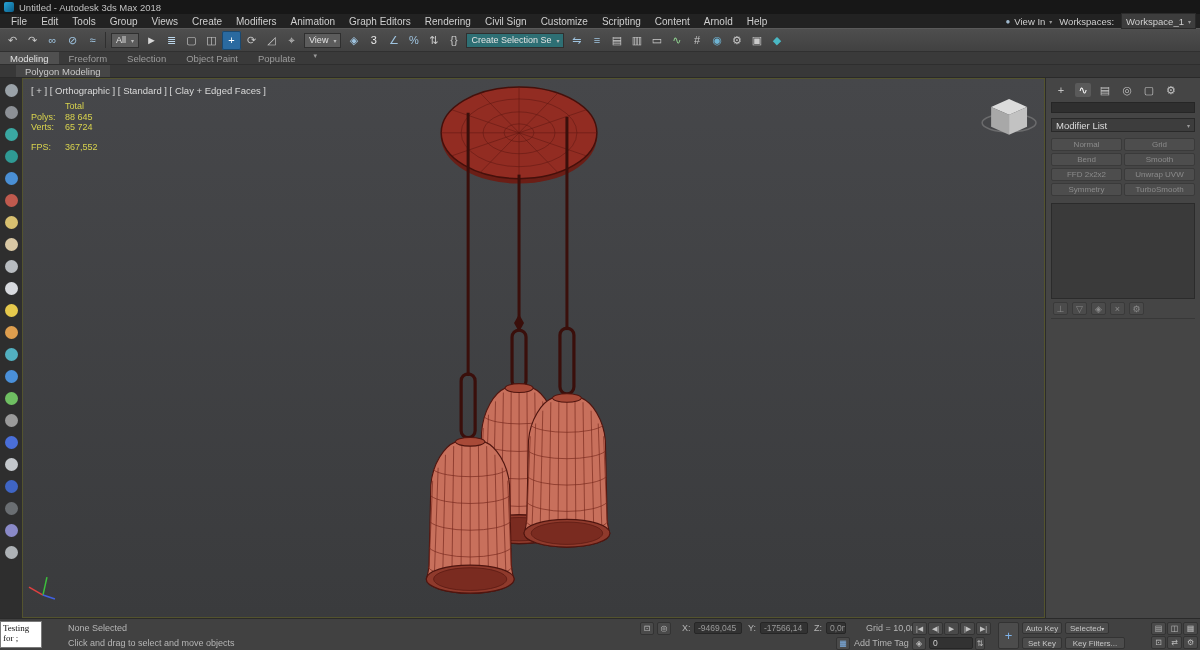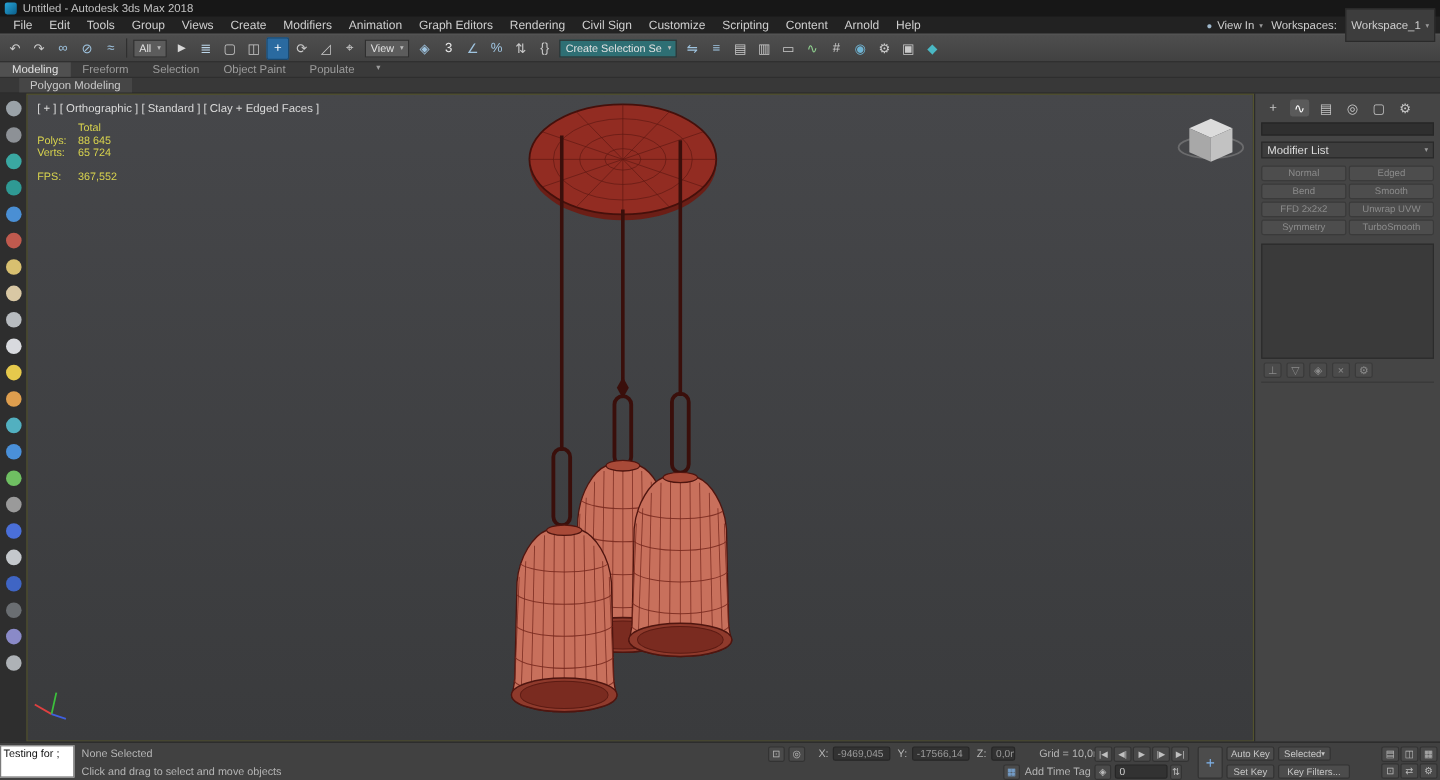--- a/index.html
+++ b/index.html
@@ -12,21 +12,21 @@
   .title-text { color:#c2c2c2; font-size:9.5px; }
 
   
   .menubar { height:14px; background:#222; display:flex; align-items:center; justify-content:space-between; padding:0 4px; }
   .menus { display:flex; }
   .menu-item { color:#cfcfcf; font-size:10px; padding:0 7px; }
   .menubar-right { display:flex; align-items:center; gap:7px; color:#cfcfcf; font-size:9.5px; }
   .signin { display:flex; gap:4px; align-items:center; }
   .user-ico { color:#9fb8cc; font-size:8px; }
   .caret { font-size:6px; color:#9a9a9a; }
-  .ws-select { background:#3d3d3d; border:1px solid #2a2a2a; padding:0 4px; height:28px; display:flex; align-items:center; gap:4px; }
+  .ws-select { background:#3d3d3d; border:1px solid #2a2a2a; padding:0 4px; height:16px; display:flex; align-items:center; gap:4px; }
 
   
   .toolbar { height:24px; background:linear-gradient(#4e4e4e,#414141); display:flex; align-items:center; padding:0 3px; gap:1px; border-top:1px solid #5a5a5a; border-bottom:1px solid #303030; }
   .tb-group { display:flex; gap:1px; }
   .icon-box { width:19px; height:19px; display:flex; align-items:center; justify-content:center; font-size:11px; border-radius:2px; flex:none; }
   .icon-box.active { background:#2a6aa0; box-shadow:inset 0 0 0 1px #1b486e; }
   .tb-sep { width:1px; height:16px; background:#2f2f2f; margin:0 2px; flex:none; }
   .tb-select { height:15px; background:#5c5c5c; border:1px solid #2f2f2f; color:#e2e2e2; font-size:9px; display:flex; align-items:center; padding:0 4px; gap:5px; margin:0 2px; flex:none; }
   .tb-select .dd { font-size:6px; color:#bbb; }
   .tb-select.teal { background:#2e6f74; }
@@ -60,21 +60,21 @@
   .cp-namefield { height:11px; background:#2f2f2f; border:1px solid #262626; margin-bottom:5px; }
   .cp-modlist { height:14px; background:#3d3d3d; border:1px solid #292929; color:#dcdcdc; font-size:9.5px; display:flex; align-items:center; justify-content:space-between; padding:0 4px; margin-bottom:6px; }
   .cp-btn-grid { display:grid; grid-template-columns:1fr 1fr; gap:2px; margin-bottom:7px; }
   .cp-btn { height:13px; background:#4d4d4d; border:1px solid #3a3a3a; color:#8b8b8b; font-size:8px; font-family:inherit; border-radius:2px; }
   .cp-stack { height:96px; background:#3a3a3a; border:1px solid #2b2b2b; }
   .cp-stack-tools { display:flex; gap:4px; padding:3px 2px; border-bottom:1px solid #383838; }
   .stack-tool { width:15px; height:13px; background:#4b4b4b; border:1px solid #3a3a3a; color:#8b8b8b; font-size:9px; display:flex; align-items:center; justify-content:center; border-radius:2px; }
 
   
   .statusbar { height:32px; background:#414141; border-top:1px solid #2a2a2a; position:relative; font-size:9px; color:#b5b5b5; }
-  .listener { position:absolute; left:0; top:2px; width:62px; height:27px; background:#fff; border:1px solid #7a7a7a; color:#111; font-size:9px; padding:1px 2px; font-family:Liberation Sans, sans-serif; z-index:3; }
+  .listener { position:absolute; left:0; top:2px; width:42px; height:27px; background:#fff; border:1px solid #7a7a7a; color:#111; font-size:9px; padding:1px 2px; font-family:Liberation Serif, serif; z-index:3; }
   .sb-text { position:absolute; white-space:nowrap; }
   .sb-field { position:absolute; height:12px; background:#323232; border:1px solid #262626; color:#9a9a9a; font-size:8.5px; display:flex; align-items:center; padding:0 3px; border-radius:2px; white-space:nowrap; overflow:hidden; }
   .sb-btn { position:absolute; height:12px; background:#4c4c4c; border:1px solid #333; color:#c6c6c6; font-size:8px; display:flex; align-items:center; justify-content:center; border-radius:2px; white-space:nowrap; }
   .sb-ico { position:absolute; width:14px; height:13px; background:#4a4a4a; border:1px solid #333; color:#bbb; font-size:8px; display:flex; align-items:center; justify-content:center; border-radius:2px; }
   .transport { position:absolute; left:912px; top:3px; display:flex; gap:1px; }
   .t-btn { width:15px; height:13px; background:#4a4a4a; border:1px solid #333; color:#c0c0c0; font-size:7px; display:flex; align-items:center; justify-content:center; border-radius:2px; flex:none; }
   .corner { position:absolute; right:2px; top:3px; display:grid; grid-template-columns:repeat(3,15px); grid-auto-rows:13px; gap:1px; }
   .sb-ico-s { width:15px; height:13px; background:#4a4a4a; border:1px solid #333; color:#bbb; font-size:8px; display:flex; align-items:center; justify-content:center; border-radius:2px; }
 </style>
 </head>
@@ -374,21 +374,21 @@
         </span>
       </div>
     <div class="cp-namefield"></div>
     <div class="cp-modlist">
       <span>Modifier List</span>
       <span class="caret">▾</span>
     </div>
     <div class="cp-btn-grid">
 
     <button class="cp-btn">Normal</button>
-        <button class="cp-btn">Edged</button>
+        <button class="cp-btn">Grid</button>
         <button class="cp-btn">Bend</button>
         <button class="cp-btn">Smooth</button>
         <button class="cp-btn">FFD 2x2x2</button>
         <button class="cp-btn">Unwrap UVW</button>
         <button class="cp-btn">Symmetry</button>
         <button class="cp-btn">TurboSmooth</button>
       </div>
     <div class="cp-stack"></div>
     <div class="cp-stack-tools">
 

